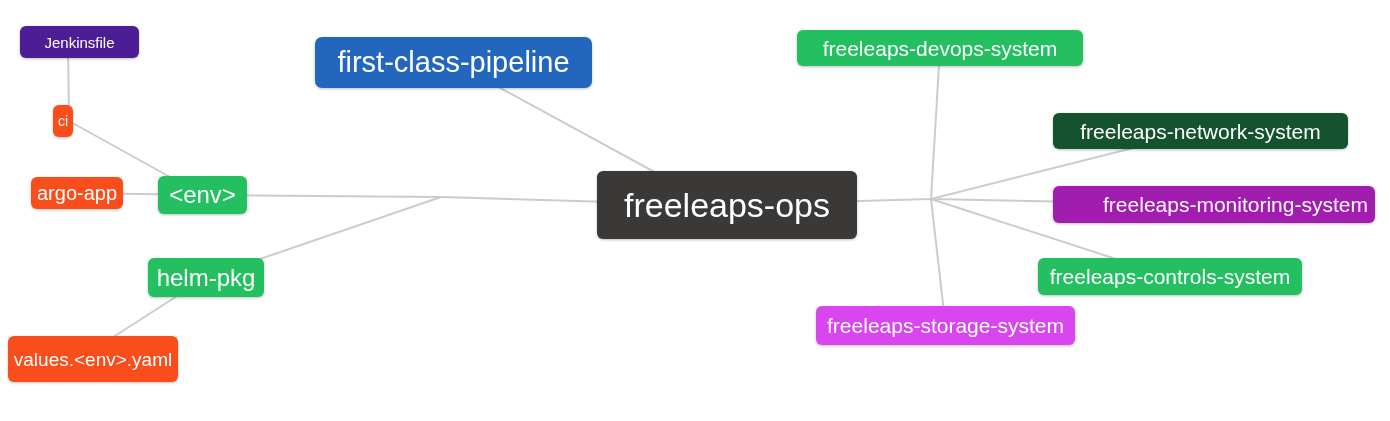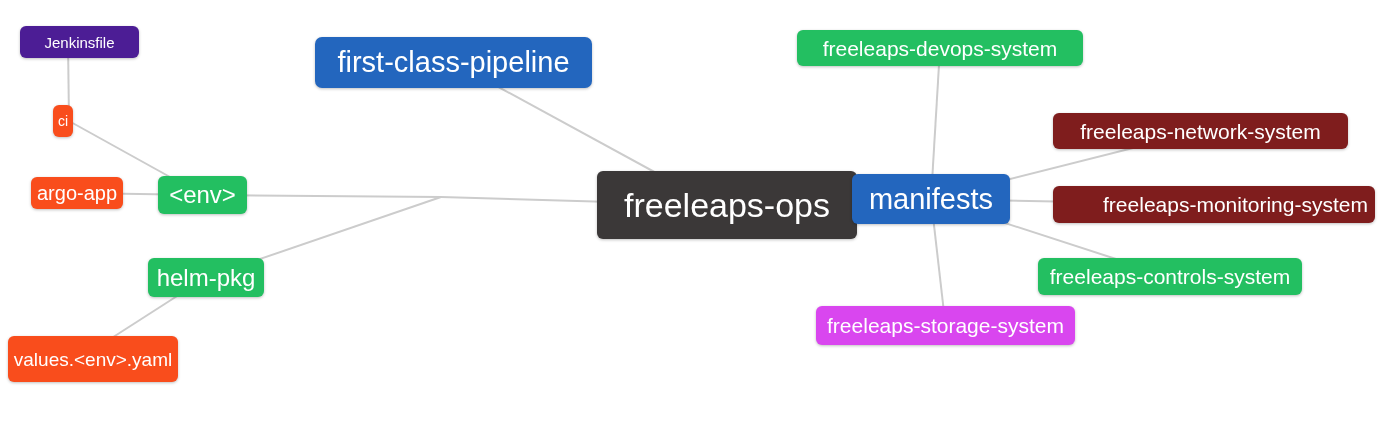--- a/index.html
+++ b/index.html
@@ -56,21 +56,20 @@
       <line x1="931" y1="199" x2="1214" y2="204.5" stroke="#cccccc" stroke-width="2"></line>
       <line x1="931" y1="199" x2="1170" y2="276.5" stroke="#cccccc" stroke-width="2"></line>
       <line x1="931" y1="199" x2="945.5" y2="325.5" stroke="#cccccc" stroke-width="2"></line>
     </svg>
 <div class="node" style="left: 20px; top: 26px; width: 119px; height: 32px; font-size: 15px; background: #4c1d95; color: rgb(255, 255, 255);">Jenkinsfile</div>
     <div class="node" style="left: 53px; top: 105px; width: 20px; height: 32px; font-size: 14px; background: rgb(249, 77, 28); color: rgb(255, 255, 255);">ci</div>
     <div class="node" style="left: 31px; top: 177px; width: 92px; height: 32px; font-size: 20px; background: rgb(249, 77, 28); color: rgb(255, 255, 255);">argo-app</div>
     <div class="node" style="left: 158px; top: 176px; width: 89px; height: 38px; font-size: 24px; background: rgb(35, 191, 97); color: rgb(255, 255, 255);">&lt;env&gt;</div>
     <div class="node" style="left: 315px; top: 37px; width: 277px; height: 51px; font-size: 29px; background: rgb(35, 102, 190); color: rgb(255, 255, 255); border-radius: 7px;">first-class-pipeline</div>
     <div class="node" style="left: 585px; top: 171px; width: 260px; height: 68px; font-size: 34px; background: rgb(59, 56, 56); color: rgb(255, 255, 255); margin-left: 12px;">freeleaps-ops</div>
-    <div class="node" style="left: 852px; top: 174px; width: 158px; height: 50px; font-size: 29px; background: rgb(35, 102, 190); color: rgb(255, 255, 255);">manifests</div>
     <div class="node" style="left: 797px; top: 30px; width: 286px; height: 36px; font-size: 21px; background: rgb(35, 191, 97); color: rgb(255, 255, 255);">freeleaps-devops-system</div>
-    <div class="node" style="left: 1053px; top: 113px; width: 295px; height: 36px; font-size: 21px; background: #7f1d1d; color: rgb(255, 255, 255);">freeleaps-network-system</div>
-    <div class="node" style="left: 1053px; top: 186px; width: 322px; height: 37px; font-size: 21px; background: #7f1d1d; color: rgb(255, 255, 255); padding-left: 43px;">freeleaps-monitoring-system</div>
+    <div class="node" style="left: 1053px; top: 113px; width: 295px; height: 36px; font-size: 21px; background: #14532d; color: rgb(255, 255, 255);">freeleaps-network-system</div>
+    <div class="node" style="left: 1053px; top: 186px; width: 322px; height: 37px; font-size: 21px; background: #a21caf; color: rgb(255, 255, 255); padding-left: 43px;">freeleaps-monitoring-system</div>
     <div class="node" style="left: 1038px; top: 258px; width: 264px; height: 37px; font-size: 21px; background: rgb(35, 191, 97); color: rgb(255, 255, 255);">freeleaps-controls-system</div>
     <div class="node" style="left: 816px; top: 306px; width: 259px; height: 39px; font-size: 21px; background: #d946ef; color: rgb(255, 255, 255);">freeleaps-storage-system</div>
     <div class="node" style="left: 148px; top: 258px; width: 116px; height: 39px; font-size: 24px; background: rgb(35, 191, 97); color: rgb(255, 255, 255);">helm-pkg</div>
     <div class="node" style="left: 8px; top: 336px; width: 170px; height: 46px; font-size: 19px; background: rgb(249, 77, 28); color: rgb(255, 255, 255);">values.&lt;env&gt;.yaml</div>
   </div>
 
 </body></html>

